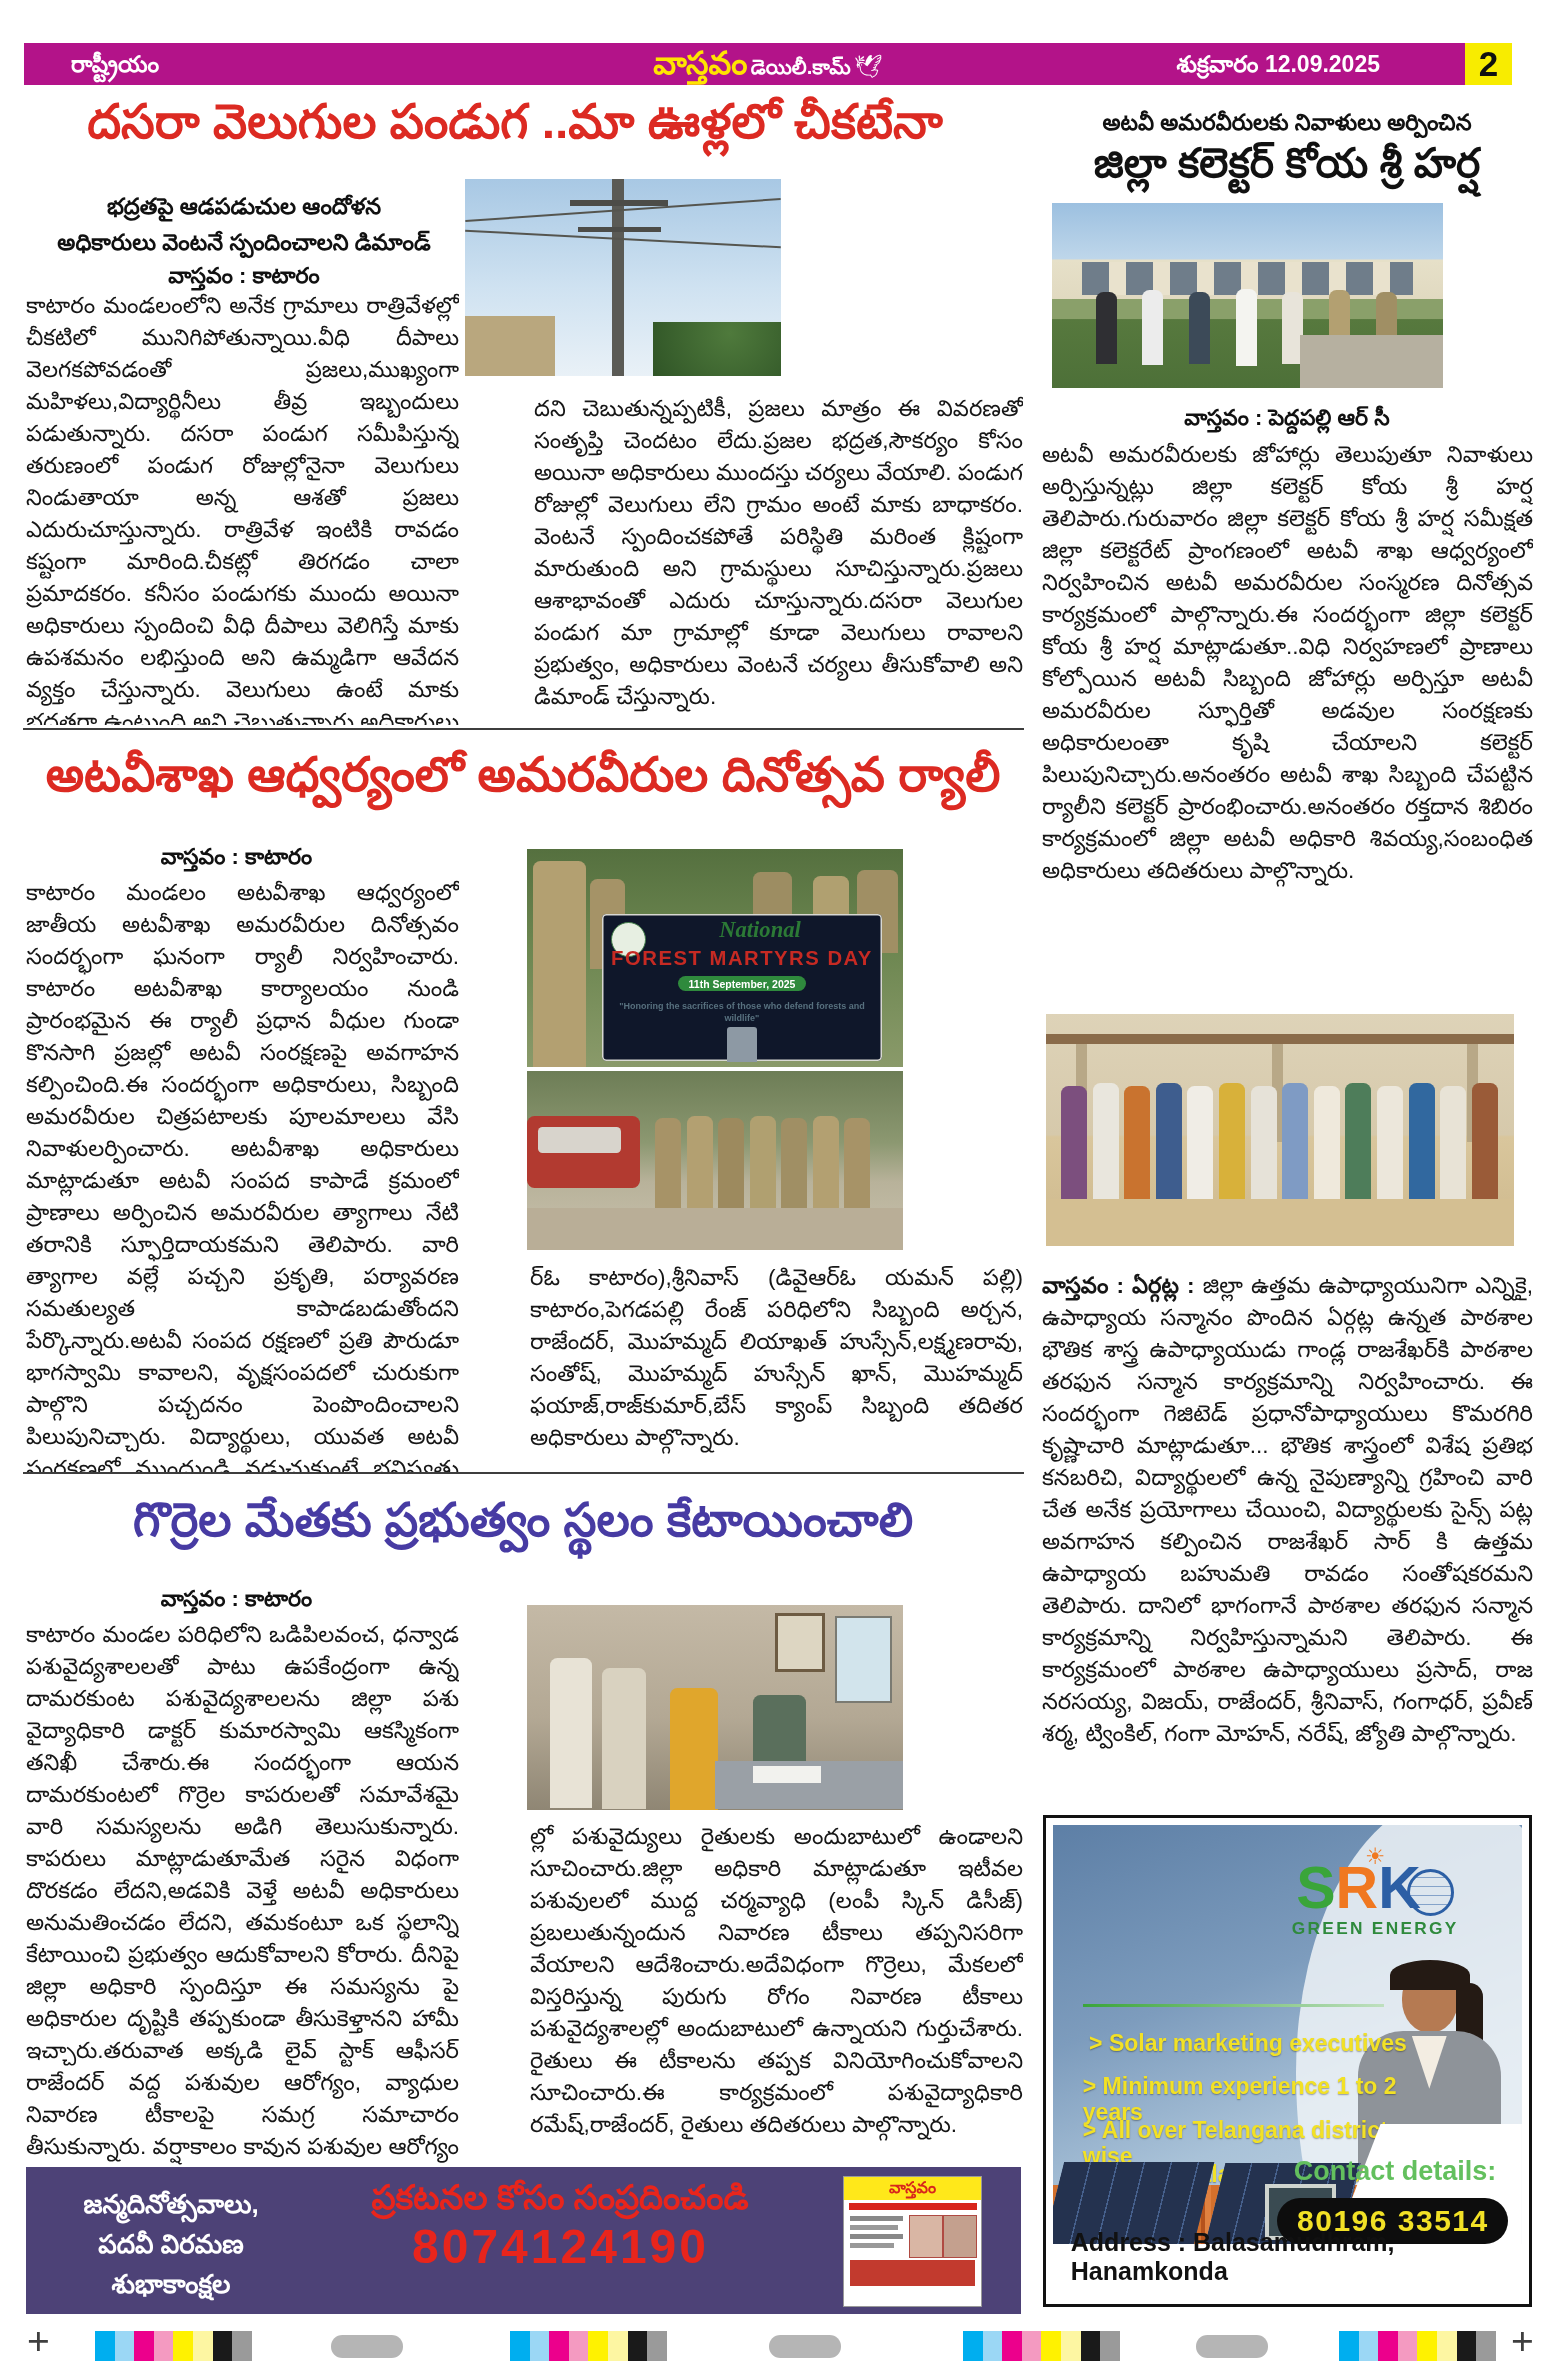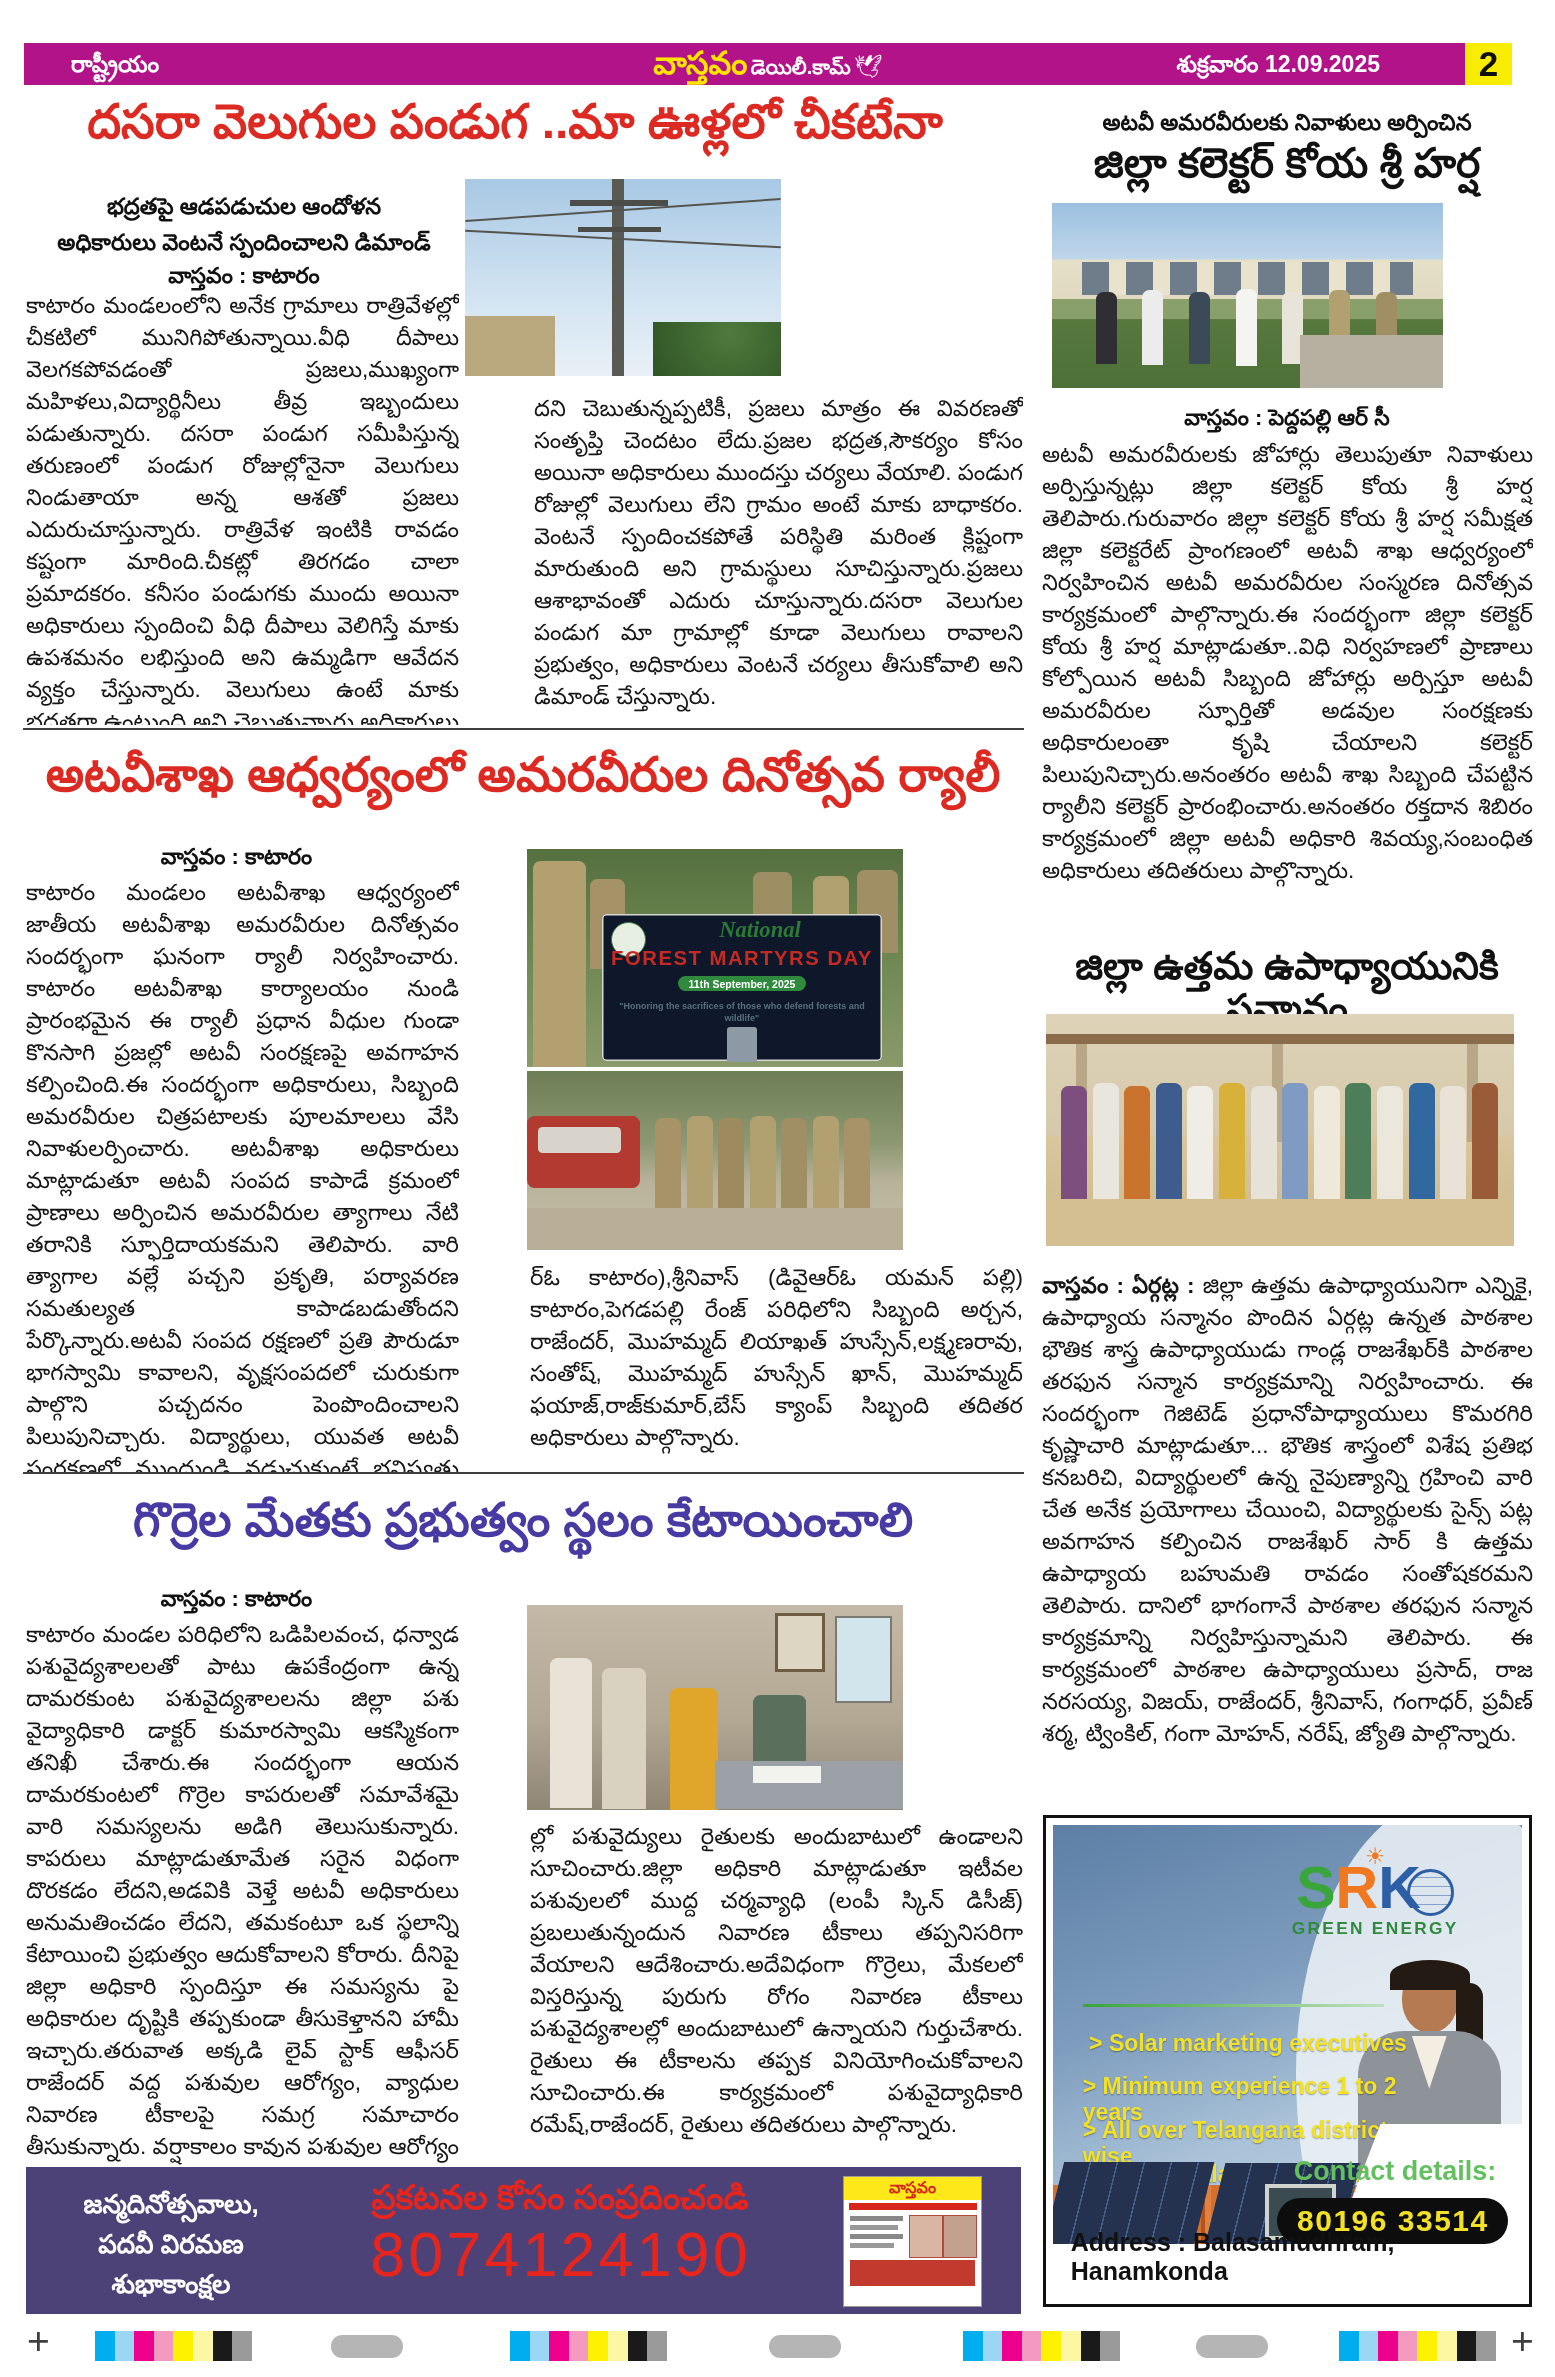--- a/index.html
+++ b/index.html
@@ -27,21 +27,21 @@
   .fbanner{position:absolute;background:#0f172a;border-radius:4.5px;box-shadow:0 0 0 1.5px #d8d8d2 inset;}
   .fb-script{font-family:"Liberation Serif",serif;font-style:italic;color:#2c7a36;font-size:22.6px;text-align:center;font-weight:bold;}
   .fb-title{color:#c62a23;font-weight:bold;font-size:20.3px;letter-spacing:1.5px;text-align:center;}
   .fb-date{background:#2f8a3d;color:#fff;font-size:10.5px;font-weight:bold;border-radius:7.5px;
            padding:1.5px 10.5px;display:inline-block;}
   .fb-quote{color:#57707e;font-size:9px;text-align:center;font-weight:bold;line-height:1.3;}
   
   .purpad{background:#4d4277;}
   .purpad .wish{color:#fff;font-size:26px;font-weight:bold;text-align:center;line-height:1.55;}
   .purpad .title{color:#e8251c;font-size:34px;font-weight:bold;text-align:center;}
-  .purpad .phone{color:#e8251c;font-size:63px;font-weight:normal;text-align:center;letter-spacing:3px;line-height:1;}
+  .purpad .phone{color:#e8251c;font-size:48px;font-weight:bold;text-align:center;letter-spacing:3px;line-height:1;}
   .thumbpaper{background:#fff;border:0.8px solid #999;}
   
   .srkbox{border:3.8px solid #111;background:#fff;padding:6.8px;}
   .srkin{position:relative;width:100%;height:100%;overflow:hidden;
          background:linear-gradient(160deg,#5d7fa6 0%,#7d9cbd 35%,#a9c2d8 60%,#cdddea 100%);}
   .srk-swoosh{position:absolute;right:-90px;top:-30px;width:316px;height:617px;background:#eef3f7;
               border-radius:50% 50% 40% 60%/45% 55% 45% 55%;opacity:.85;}
   .srk-logo{font-weight:bold;font-size:59px;line-height:1;}
   .srk-sub{color:#2f8a3d;font-weight:bold;font-size:17.3px;letter-spacing:2.3px;}
   .srk-title{color:#fff;font-weight:bold;font-size:50px;}
@@ -170,21 +170,20 @@
     <div class="figure" style="left:184px;top:86px;width:21px;height:77px;background:#f4f4f0;"></div>
     <div class="figure" style="left:230px;top:89px;width:21px;height:72px;background:#e8e4da;"></div>
     <div class="figure" style="left:277px;top:87px;width:21px;height:75px;background:#b3a071;"></div>
     <div class="figure" style="left:324px;top:89px;width:21px;height:72px;background:#a08f64;"></div>
     <div class="ph" style="left:248px;top:132px;width:143px;height:53px;background:#b6b0a0;"></div>
   </div>
 
   <div class="abs byline" style="left:1041px;top:405px;width:492px;">వాస్తవం : పెద్దపల్లి ఆర్ సీ</div>
   <div class="abs body-col" style="left:1042px;top:439px;width:491px;height:489px;">అటవీ అమరవీరులకు జోహార్లు తెలుపుతూ నివాళులు అర్పిస్తున్నట్లు జిల్లా కలెక్టర్ కోయ శ్రీ హర్ష తెలిపారు.గురువారం జిల్లా కలెక్టర్ కోయ శ్రీ హర్ష సమీక్షత జిల్లా కలెక్టరేట్ ప్రాంగణంలో అటవీ శాఖ ఆధ్వర్యంలో నిర్వహించిన అటవీ అమరవీరుల సంస్మరణ దినోత్సవ కార్యక్రమంలో పాల్గొన్నారు.ఈ సందర్భంగా జిల్లా కలెక్టర్ కోయ శ్రీ హర్ష మాట్లాడుతూ..విధి నిర్వహణలో ప్రాణాలు కోల్పోయిన అటవీ సిబ్బంది జోహార్లు అర్పిస్తూ అటవీ అమరవీరుల స్ఫూర్తితో అడవుల సంరక్షణకు అధికారులంతా కృషి చేయాలని కలెక్టర్ పిలుపునిచ్చారు.అనంతరం అటవీ శాఖ సిబ్బంది చేపట్టిన ర్యాలీని కలెక్టర్ ప్రారంభించారు.అనంతరం రక్తదాన శిబిరం కార్యక్రమంలో జిల్లా అటవీ అధికారి శివయ్య,సంబంధిత అధికారులు తదితరులు పాల్గొన్నారు.</div>
 
-  <div class="abs hl" style="left:1041px;top:946px;width:492px;font-size:38px;color:#111;">జిల్లా ఉత్తమ ఉపాధ్యాయునికి సన్మానం</div>
 
   <div class="photo" style="left:1046px;top:1014px;width:468px;height:232px;">
     <div class="ph" style="inset:0;background:linear-gradient(180deg,#ded3b8 0%,#d6c9ab 52%,#d9c69c 53%,#cdb88c 100%);"></div>
     <div class="ph" style="left:0;top:19.6px;width:468px;height:10.5px;background:#8a6b4a;"></div>
     <div class="ph" style="left:30px;top:30px;width:10.5px;height:98px;background:#b8a887;"></div>
     <div class="ph" style="left:226px;top:30px;width:10.5px;height:98px;background:#b8a887;"></div>
     <div class="ph" style="left:421px;top:30px;width:10.5px;height:98px;background:#b8a887;"></div>
     <div class="figure" style="left:15px;top:72px;width:25.6px;height:113px;background:#7c4f7e;"></div>
     <div class="figure" style="left:47px;top:69px;width:25.6px;height:116px;background:#e9e6dd;"></div>
     <div class="figure" style="left:78px;top:72px;width:25.6px;height:113px;background:#c9732f;"></div>

